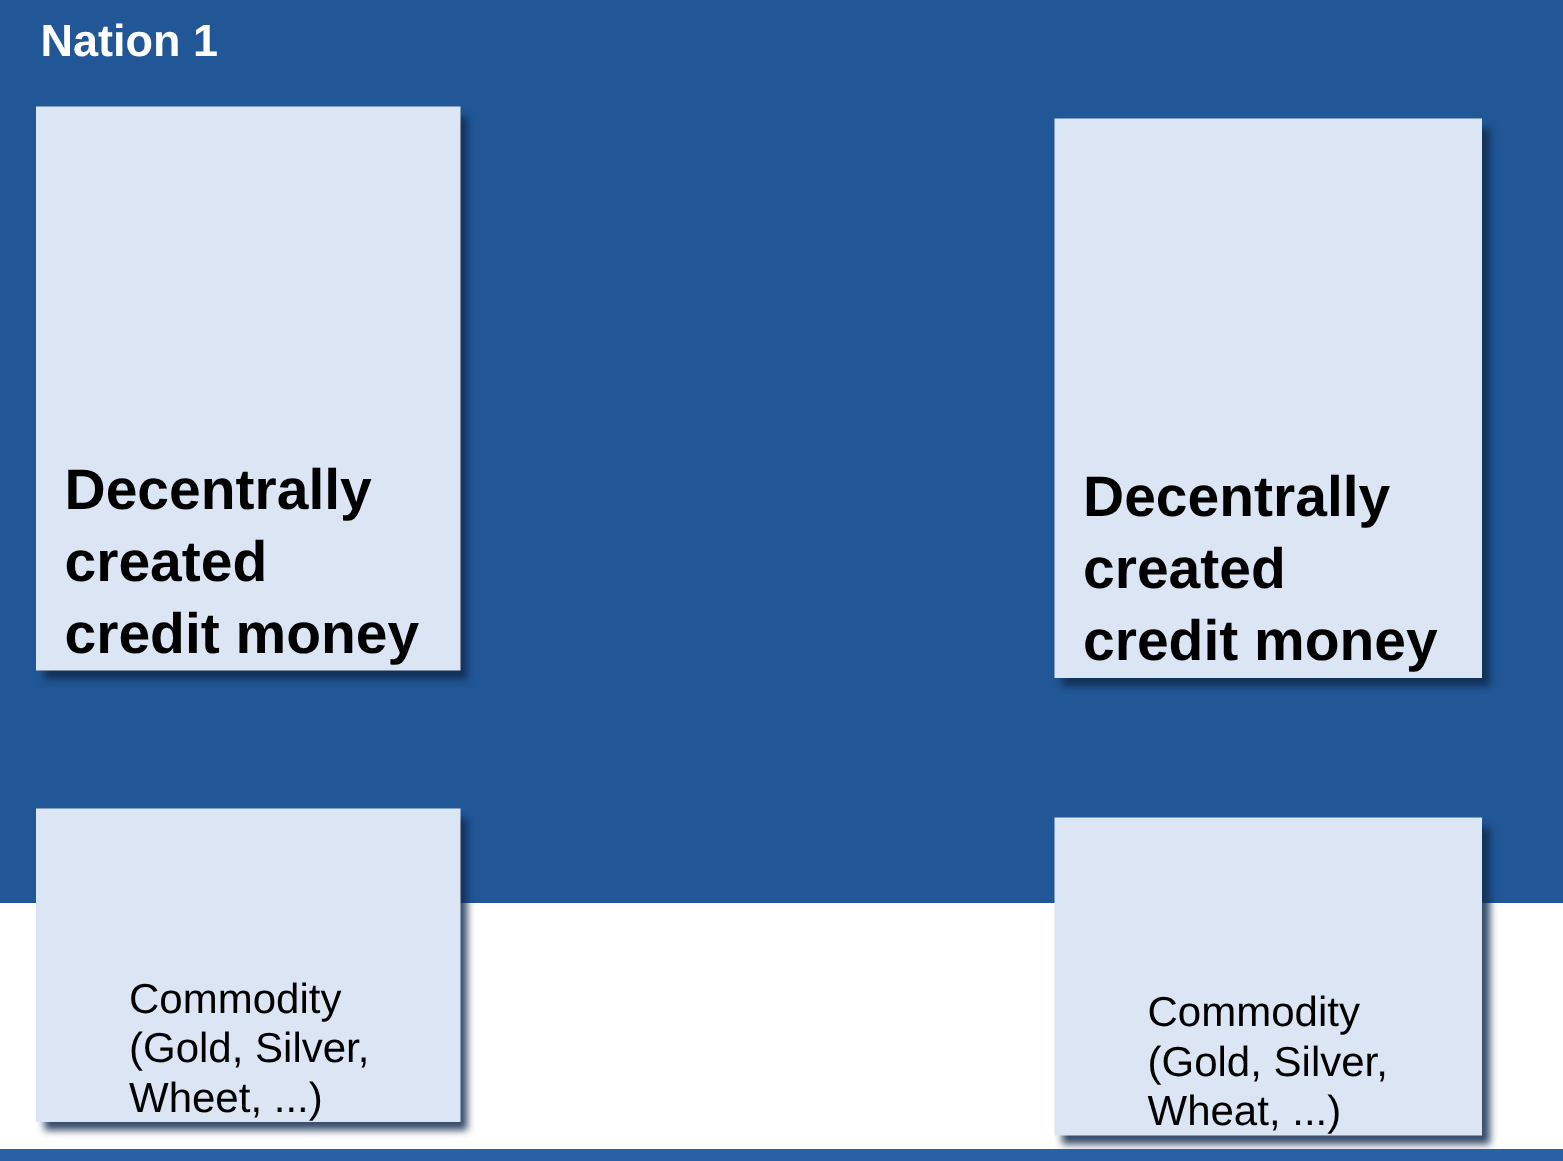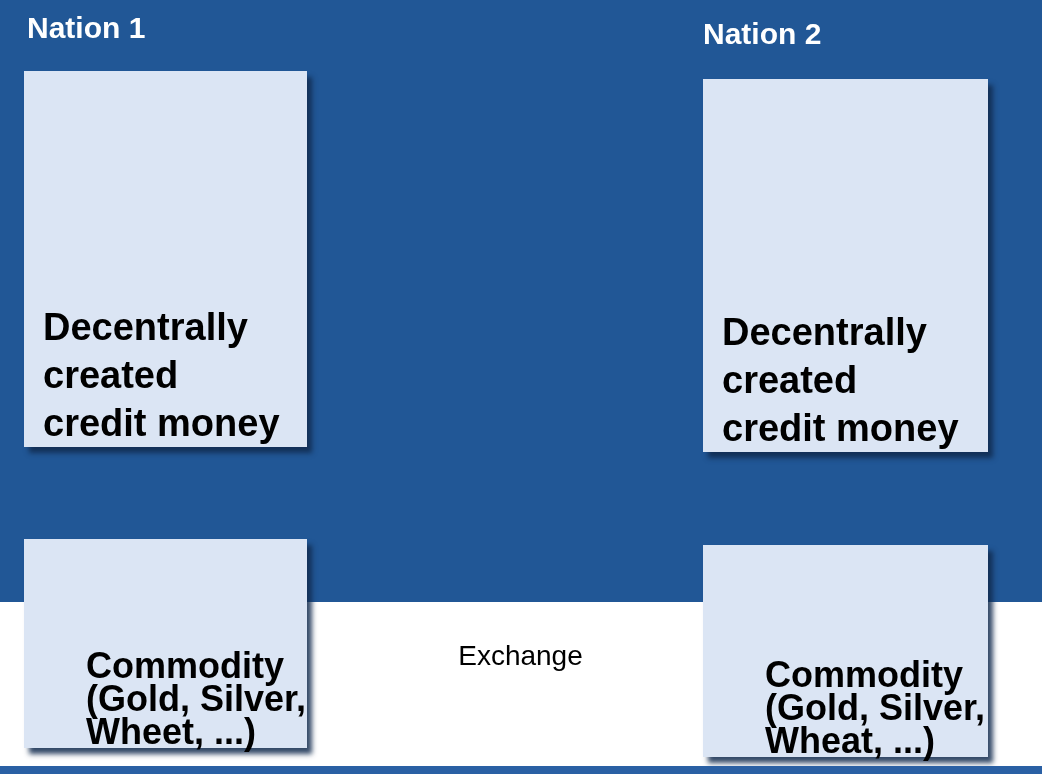--- a/index.html
+++ b/index.html
@@ -44,22 +44,22 @@
     color: #000000;
     white-space: pre-line;
   }
   .credit-text {
     font-size: 38px;
     font-weight: bold;
     line-height: 48px;
     padding-left: 19px;
   }
   .commodity-text {
-    font-size: 36px;
-    font-weight: bold;
+    font-size: 28px;
+    font-weight: normal;
     line-height: 33px;
     padding-left: 62px;
   }
 
   .arrow {
     position: absolute;
     left: 363px;
     top: 612px;
     width: 315px;
     height: 86px;
@@ -87,21 +87,20 @@
     background: var(--strip, #2a60a4);
   }
 </style>
 </head>
 <body>
 
 <div class="stage">
 
   <div class="nation-label n1">Nation 1</div>
 
-  <div class="nation-label n2">Nation 2</div>
 
   <div class="box top-left">
     <div class="box-text credit-text">Decentrally
 created
 credit money</div>
   </div>
 
   <div class="box top-right">
     <div class="box-text credit-text">Decentrally
 created
@@ -117,17 +116,16 @@
   <div class="box bot-right">
     <div class="box-text commodity-text">Commodity
 (Gold, Silver,
 Wheat, ...)</div>
   </div>
 
   <svg class="arrow" viewBox="0 0 315 86" preserveAspectRatio="none">
     <polygon points="0,43 45,0 45,19 270,19 270,0 315,43 270,86 270,67 45,67 45,86"></polygon>
   </svg>
 
-  <div class="exchange-label">Exchange</div>
 
   <div class="bottom-strip"></div>
 
 </div>
 
 </body></html>

